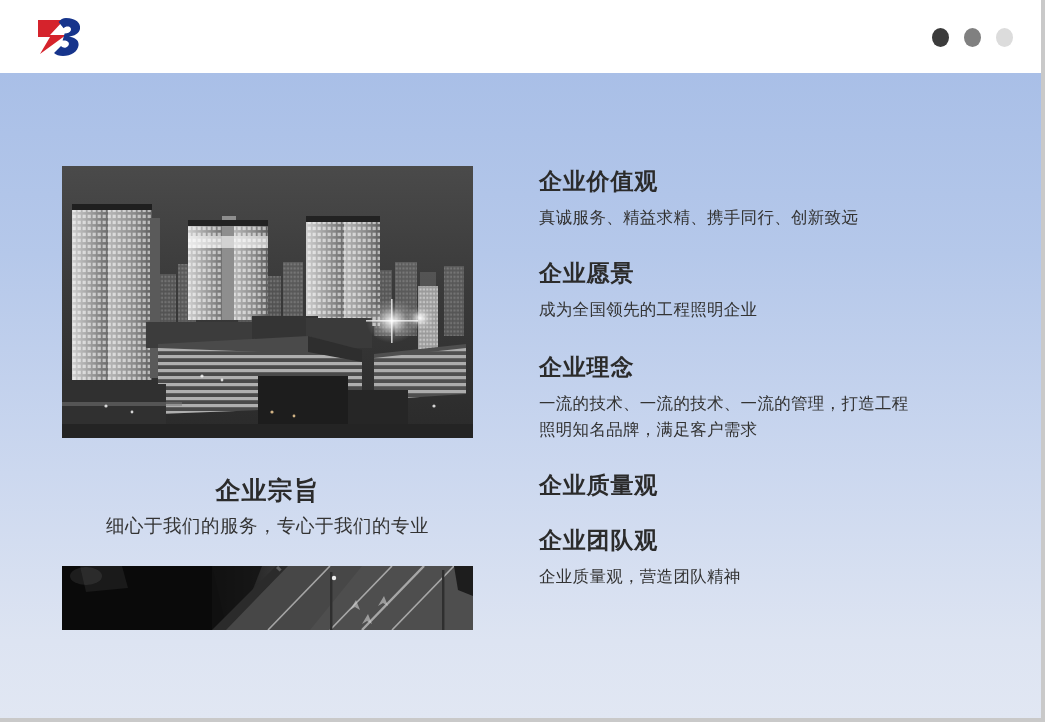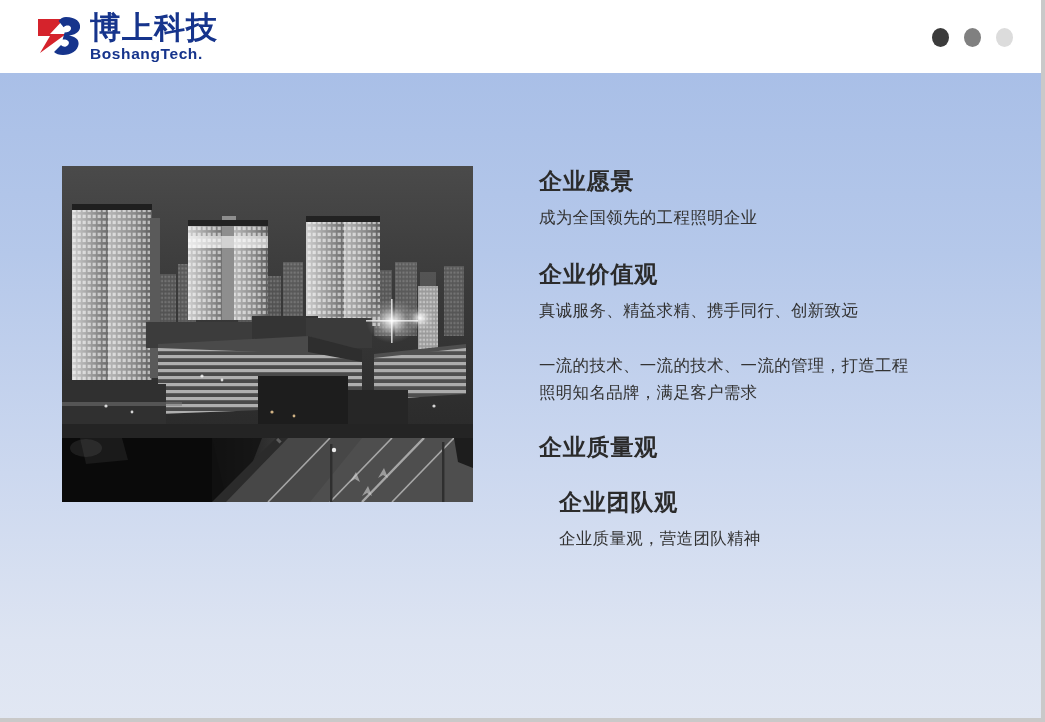--- a/index.html
+++ b/index.html
@@ -132,21 +132,21 @@
     font-family: "DejaVu Sans", "Liberation Sans", sans-serif;
     font-size: 18.5px;
     color: #333333;
     line-height: 1.45;
     margin-top: 7px;
     letter-spacing: 0.5px;
   }
 
   
   .value-item { margin-bottom: 26px; }
-  .value-item:last-child { margin-bottom: 0; margin-left: 20px; }
+  .value-item:last-child { margin-bottom: 0; }
   .value-title {
     font-family: "DejaVu Sans", "Liberation Sans", sans-serif;
     font-size: 23px;
     font-weight: bold;
     color: #2b2b2b;
     line-height: 1.25;
     letter-spacing: 0.8px;
     margin-bottom: 9px;
   }
   .value-desc {
@@ -169,24 +169,20 @@
 
 <div class="page">
 
   <div class="site-header">
 
     <a class="brand">
       <svg class="brand-mark" viewBox="0 0 46 42">
         <path d="M2 4 L28 4 L14 19 L30 19 L4 38 L14 21 L2 21 Z" fill="#d5232c"></path>
         <path d="M30 2 C40 2 45 7 44 13 C43.2 17.6 38 20 33 20.6 C38.4 21.4 43 24 42.6 29 C42 35.6 35 40 27 40 C23 40 20 38.8 18 37 L25 30 C26.4 31.4 28.2 32 30 31.4 C32.4 30.6 33.6 28.4 32.6 26.6 C31.8 25 29.4 24.4 26.6 24.6 L28.6 17.4 C31.6 17.4 34 16.6 34.8 14.6 C35.6 12.6 34.2 10.6 31.6 10.6 C30 10.6 28.6 11.2 27.6 12.2 L22.6 6 C24.6 3.6 27 2 30 2 Z" fill="#16348c"></path>
       </svg>
-      <span class="brand-text">
-        <span class="brand-cn">博上科技</span>
-        <span class="brand-en">BoshangTech.</span>
-      </span>
     </a>
 
     <div class="header-dots">
       <span class="dot" style="background:#3b3b3b"></span>
       <span class="dot" style="background:#808080"></span>
       <span class="dot" style="background:#dcdcdc"></span>
     </div>
 
   </div>
 
@@ -316,20 +312,24 @@
             <circle cx="160" cy="214" r="1.4" fill="#ffffff"></circle>
             <circle cx="210" cy="246" r="1.6" fill="#ffd9a0"></circle>
             <circle cx="232" cy="250" r="1.4" fill="#ffd9a0"></circle>
             <circle cx="44" cy="240" r="1.6" fill="#ffffff"></circle>
             <circle cx="70" cy="246" r="1.4" fill="#ffffff"></circle>
             <circle cx="372" cy="240" r="1.6" fill="#ffffff"></circle>
           </g>
         </svg>
       </div>
 
+      <div class="purpose-block">
+        <div class="purpose-title">企业宗旨</div>
+        <div class="purpose-sub">细心于我们的服务，专心于我们的专业</div>
+      </div>
 
       <div class="photo photo-road">
         <svg viewBox="0 0 411 64" preserveAspectRatio="none">
           <defs>
             <linearGradient id="roadg" x1="0" y1="0" x2="1" y2="0">
               <stop offset="0%" stop-color="#0c0c0c"></stop>
               <stop offset="38%" stop-color="#141414"></stop>
               <stop offset="55%" stop-color="#3c3c3c"></stop>
               <stop offset="78%" stop-color="#4d4d4d"></stop>
               <stop offset="100%" stop-color="#3a3a3a"></stop>
@@ -373,31 +373,32 @@
           </g>
 
           <polygon points="392,0 411,0 411,30 396,24" fill="#1d1d1d"></polygon>
         </svg>
       </div>
 
     </div>
 
     <div class="col-right">
 
+      <div class="value-item values">
+        <div class="value-title">企业价值观</div>
+        <div class="value-desc">真诚服务、精益求精、携手同行、创新致远</div>
+      </div>
+
       <div class="value-item vision">
         <div class="value-title">企业愿景</div>
         <div class="value-desc">成为全国领先的工程照明企业</div>
       </div>
 
-      <div class="value-item values">
-        <div class="value-title">企业价值观</div>
-        <div class="value-desc">真诚服务、精益求精、携手同行、创新致远</div>
-      </div>
-
       <div class="value-item idea">
+        <div class="value-title">企业理念</div>
         <div class="value-desc">一流的技术、一流的技术、一流的管理，打造工程照明知名品牌，满足客户需求</div>
       </div>
 
       <div class="value-item quality">
         <div class="value-title">企业质量观</div>
       </div>
 
       <div class="value-item team">
         <div class="value-title">企业团队观</div>
         <div class="value-desc">企业质量观，营造团队精神</div>

